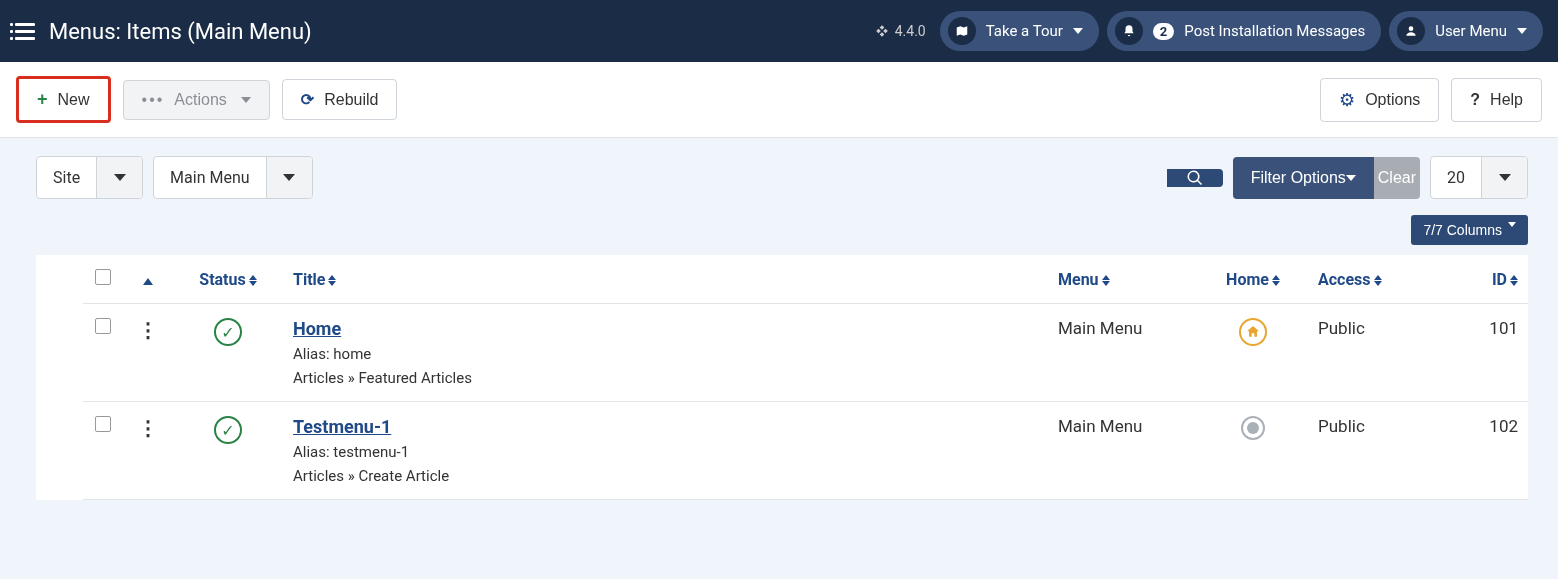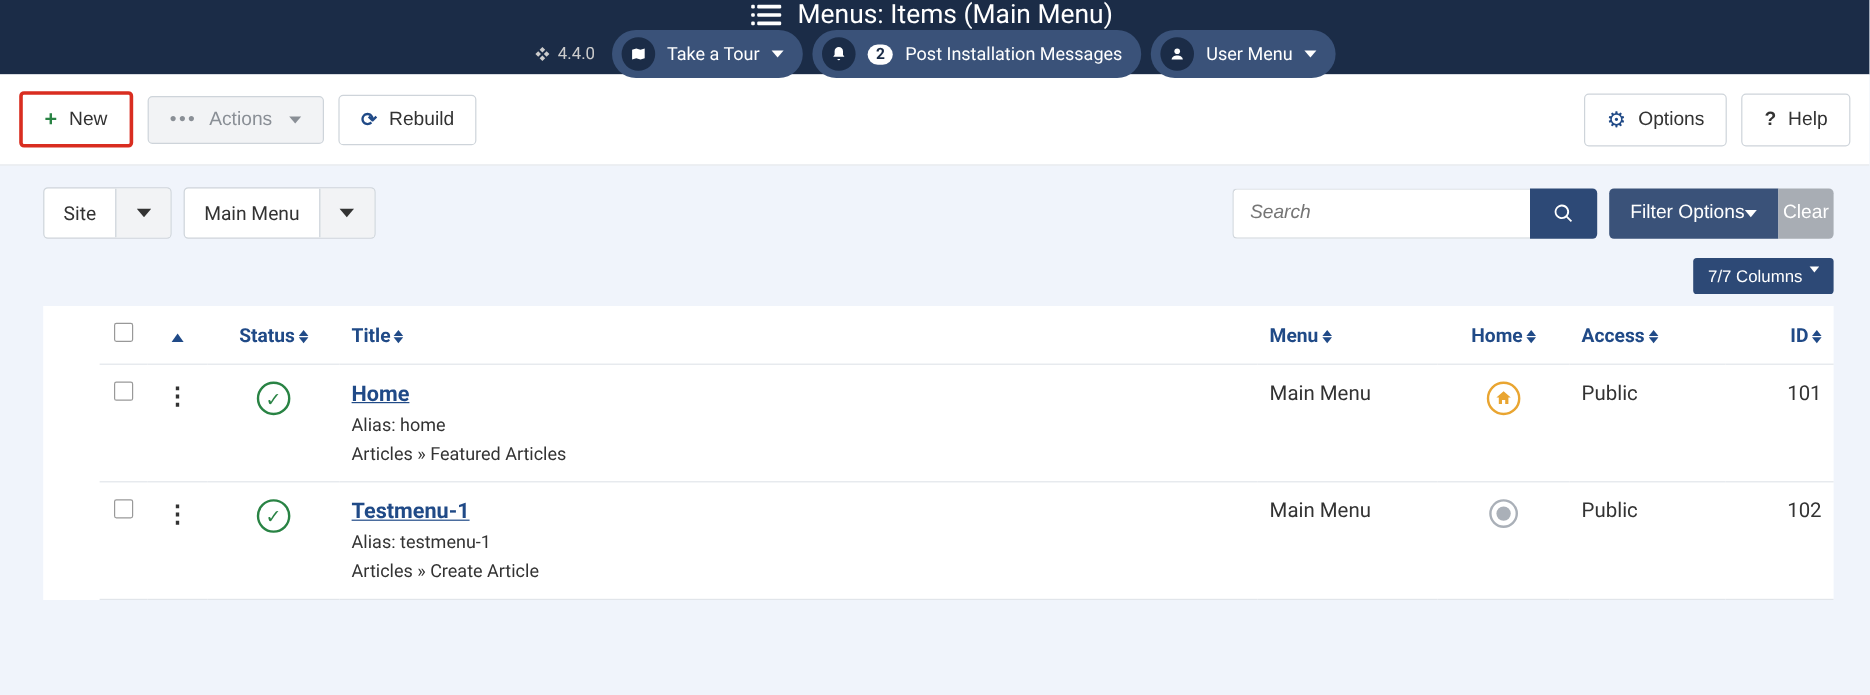--- a/index.html
+++ b/index.html
@@ -1,19 +1,19 @@
 <!DOCTYPE html>
 <html><head>
 <meta charset="utf-8">
 <style>
 * { box-sizing: border-box; margin: 0; padding: 0; }
 body { font-family: -apple-system, BlinkMacSystemFont, "Segoe UI", Roboto, sans-serif; background: #f0f4fb; font-size: 15px; }
 
 
-.header { background: #1b2c47; color: #fff; display: flex; align-items: center; padding: 0 15px; height: 62px; flex-direction: column; }
+.header { background: #1b2c47; color: #fff; display: flex; align-items: center; padding: 0 15px; height: 62px; }
 .header-left { display: flex; align-items: center; gap: 14px; flex: 1; }
 .menu-icon { display: flex; flex-direction: column; gap: 4px; padding: 2px 0; }
 .menu-icon span { display: block; width: 20px; height: 3px; background: #fff; border-radius: 1px; position: relative; }
 .menu-icon span::before { content: ''; position: absolute; left: -5px; top: 0; width: 3px; height: 3px; background: #fff; border-radius: 1px; }
 .page-title { font-size: 22px; font-weight: 400; }
 .header-right { display: flex; align-items: center; gap: 8px; }
 .version { color: #ccc; font-size: 14px; display: flex; align-items: center; gap: 6px; margin-right: 6px; }
 .pill { background: #3a5279; border-radius: 22px; display: flex; align-items: center; gap: 10px; padding: 6px 16px 6px 8px; color: #fff; font-size: 15px; cursor: pointer; }
 .pill-icon { width: 28px; height: 28px; background: #1b2c47; border-radius: 50%; display: flex; align-items: center; justify-content: center; font-size: 14px; }
 .pill .badge { background: #fff; color: #1b2c47; border-radius: 10px; padding: 1px 7px; font-size: 13px; font-weight: bold; }
@@ -156,33 +156,38 @@
         <span class="chev"></span>
       </div>
   </div>
   <div class="select-wrap">
     <div class="select-label">Main Menu</div>
     <div class="select-arrow">
         <span class="chev"></span>
       </div>
   </div>
   <div class="search-wrap">
-    <input class="search-input" placeholder="Search" style="">
     <button class="search-btn">
       <svg viewBox="0 0 24 24">
           <path d="M10 2a8 8 0 105 14.3l5 5 1.4-1.4-5-5A8 8 0 0010 2zm0 2a6 6 0 110 12 6 6 0 010-12z"></path>
         </svg>
     </button>
   </div>
   <div class="filter-group">
     <button class="filter-opts">
       <span>Filter Options</span>
       <span class="caret"></span>
     </button>
     <button class="clear-btn">Clear</button>
+  </div>
+  <div class="select-wrap">
+    <div class="select-label">20</div>
+    <div class="select-arrow">
+        <span class="chev"></span>
+      </div>
   </div>
 </div>
 
 <div class="columns-row">
   <button class="columns-btn">
     <span>7/7 Columns</span>
     <span class="caret"></span>
   </button>
 </div>
 

